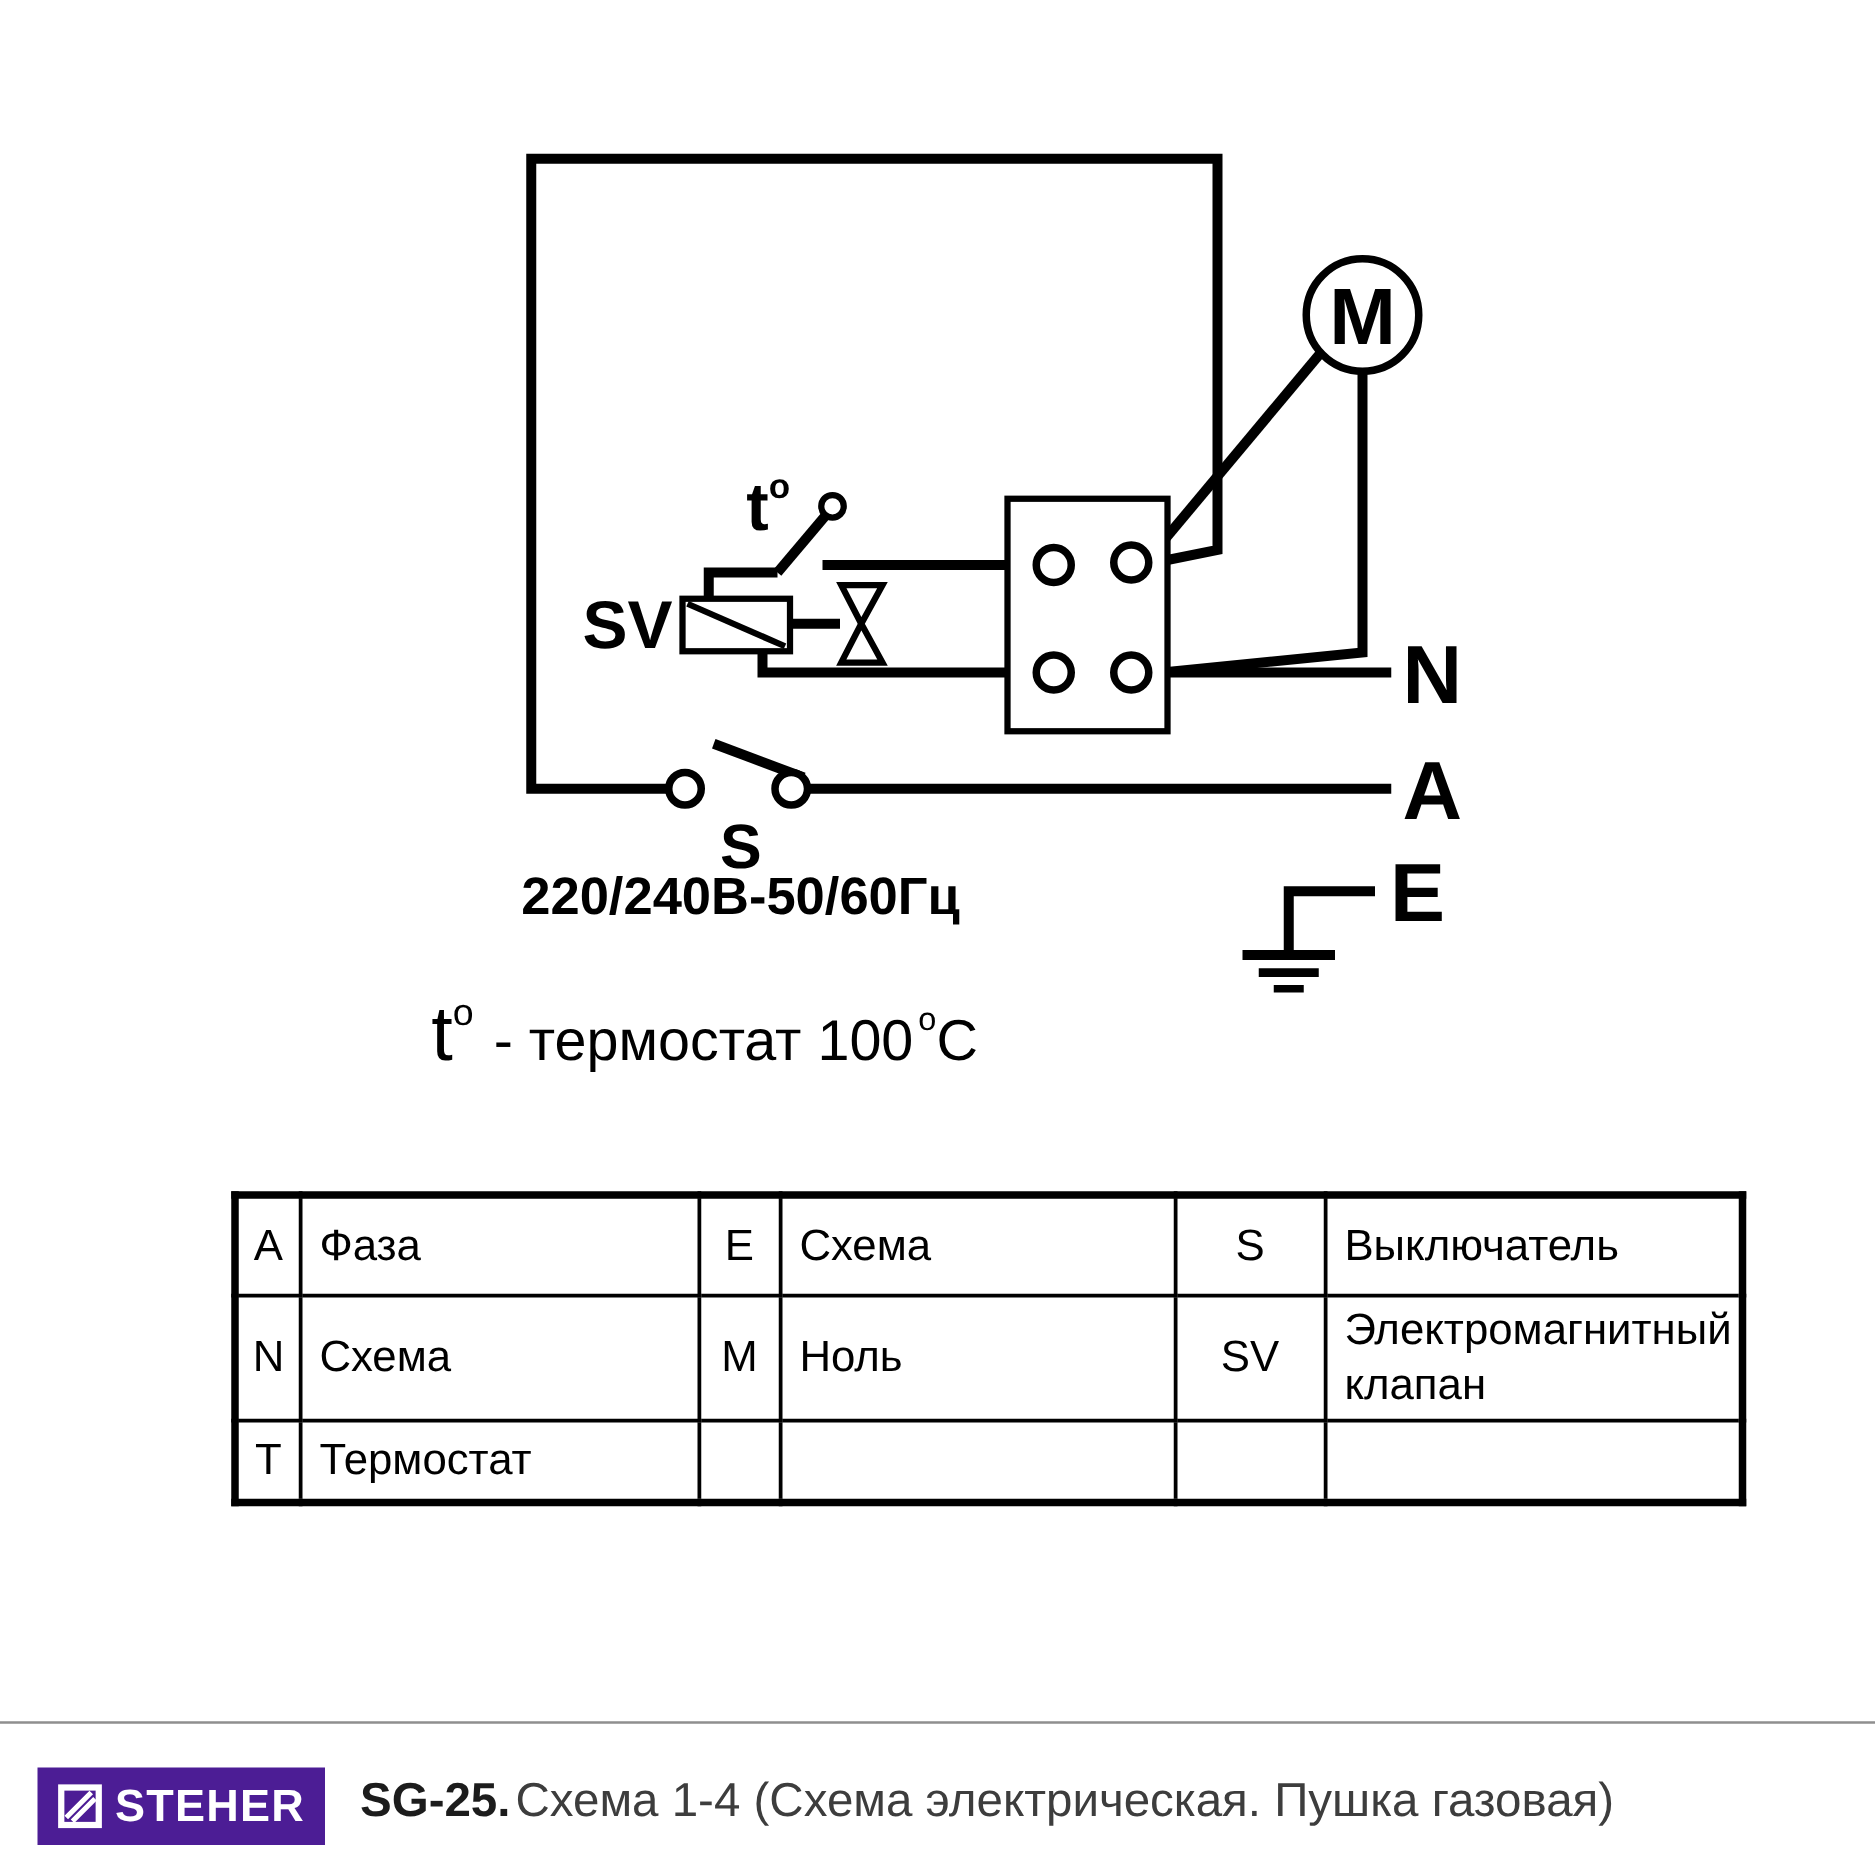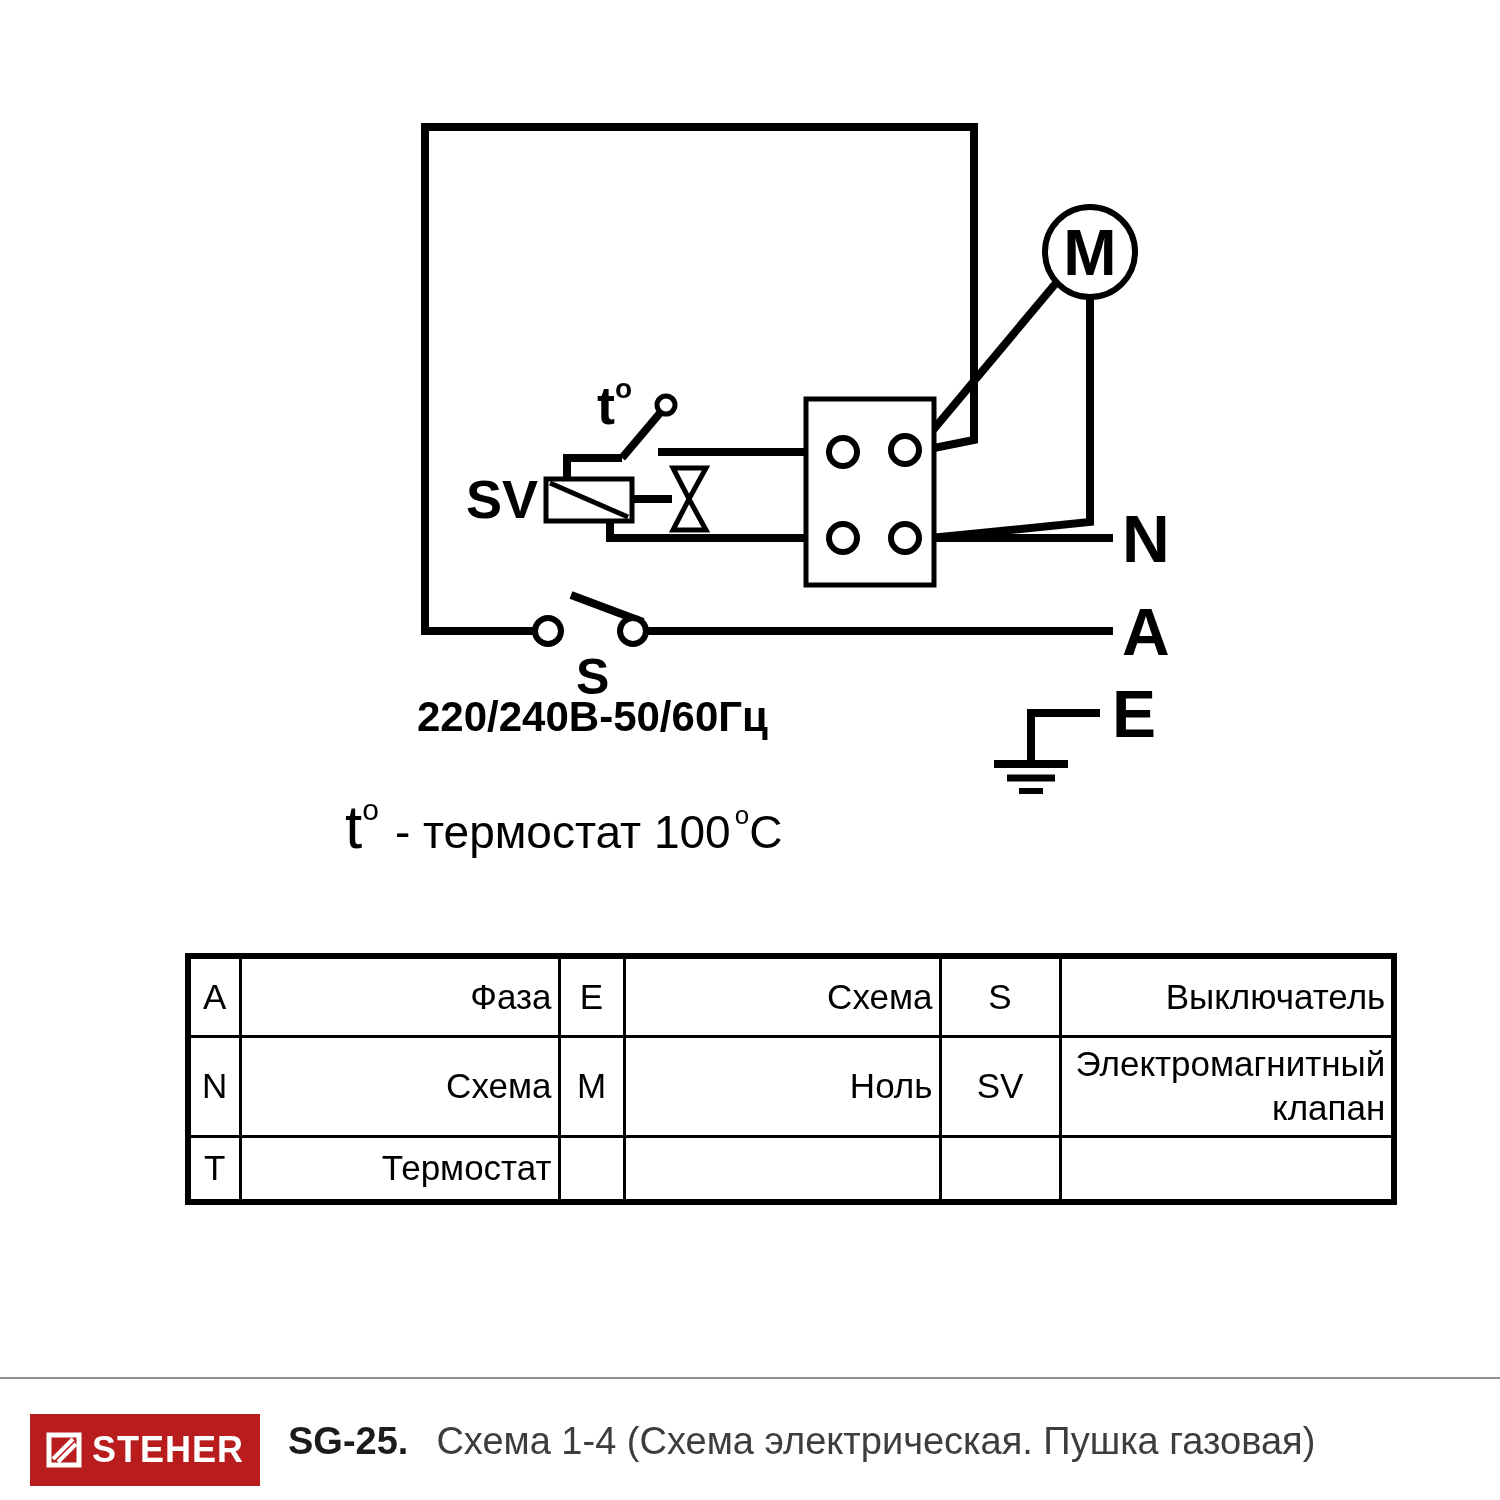--- a/index.html
+++ b/index.html
@@ -9,29 +9,29 @@
   #diagram-svg { position:absolute; left:0; top:0; }
   #diagram-svg text { font-family:"Liberation Sans", sans-serif; fill:#000; }
   .wire { fill:none; stroke:#000; stroke-width:8; stroke-linejoin:miter; }
   .thin  { fill:none; stroke:#000; stroke-width:5; }
   .node  { fill:#fff; stroke:#000; stroke-width:6; }
 
   table.legend { position:absolute; left:185px; top:953px; border-collapse:collapse;
                  border:6px solid #000; font-size:35px; color:#000; table-layout:fixed; }
   table.legend td { border:3px solid #000; overflow:hidden; }
   table.legend td.k { text-align:center; }
-  table.legend td.v { text-align:right; padding:4px 6px 4px 14px; line-height:1.25; }
+  table.legend td.v { text-align:left; padding:4px 6px 4px 14px; line-height:1.25; }
 
   .footer-rule { position:absolute; left:0; top:1377px; width:1500px; height:2px; background:#8f8f8f; }
-  .logo { position:absolute; left:30px; top:1414px; height:72px; background:#b91c1c;
+  .logo { position:absolute; left:30px; top:1414px; height:62px; background:#4c1d95;
           display:flex; align-items:center; gap:10px; padding:0 16px; }
   .logo .brand-text { color:#fff; font-weight:700; font-size:36px; letter-spacing:1px; }
   .footer-caption { position:absolute; left:288px; top:1414px; height:54px; line-height:54px;
                     font-size:38px; color:#3d3d3d; white-space:nowrap; }
-  .footer-caption .model { font-weight:700; color:#1c1c1c; margin-right:28px; }
+  .footer-caption .model { font-weight:700; color:#1c1c1c; margin-right:4px; }
 </style>
 </head>
 <body>
 
 <div id="screen">
 
   <svg id="diagram-svg" width="1500" height="910" viewBox="0 0 1500 910">
 
     <path class="wire" d="M 535 631 L 425 631 L 425 127 L 974 127 L 974 440 L 919 451"></path>
 

